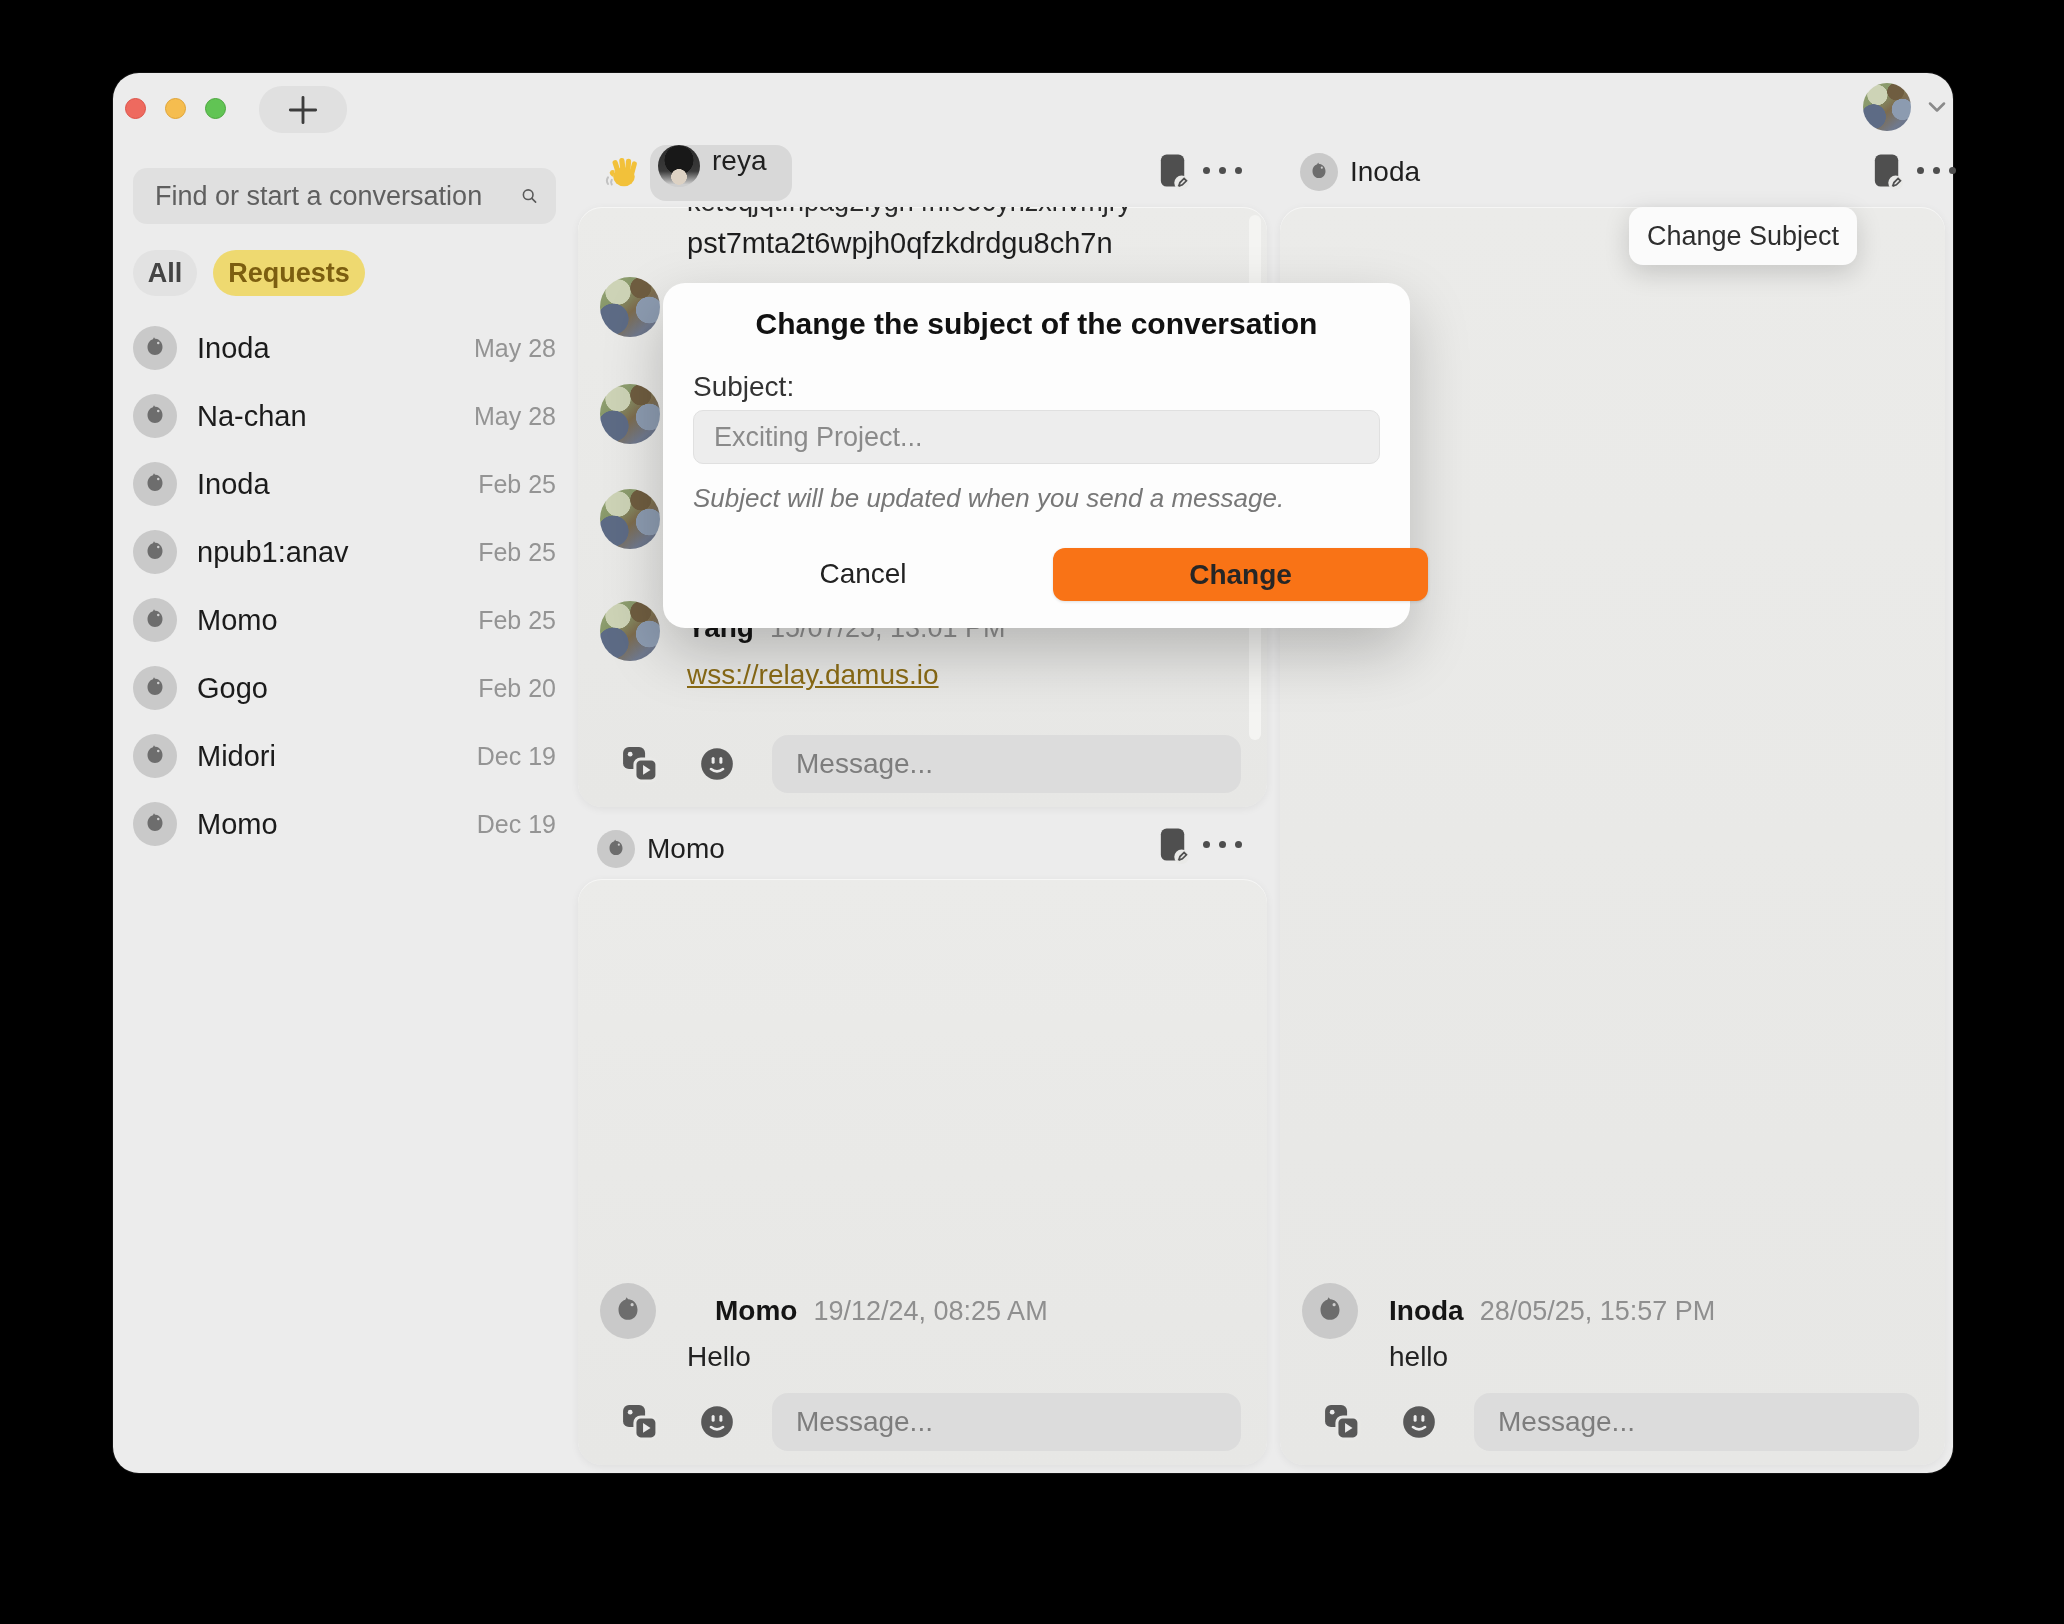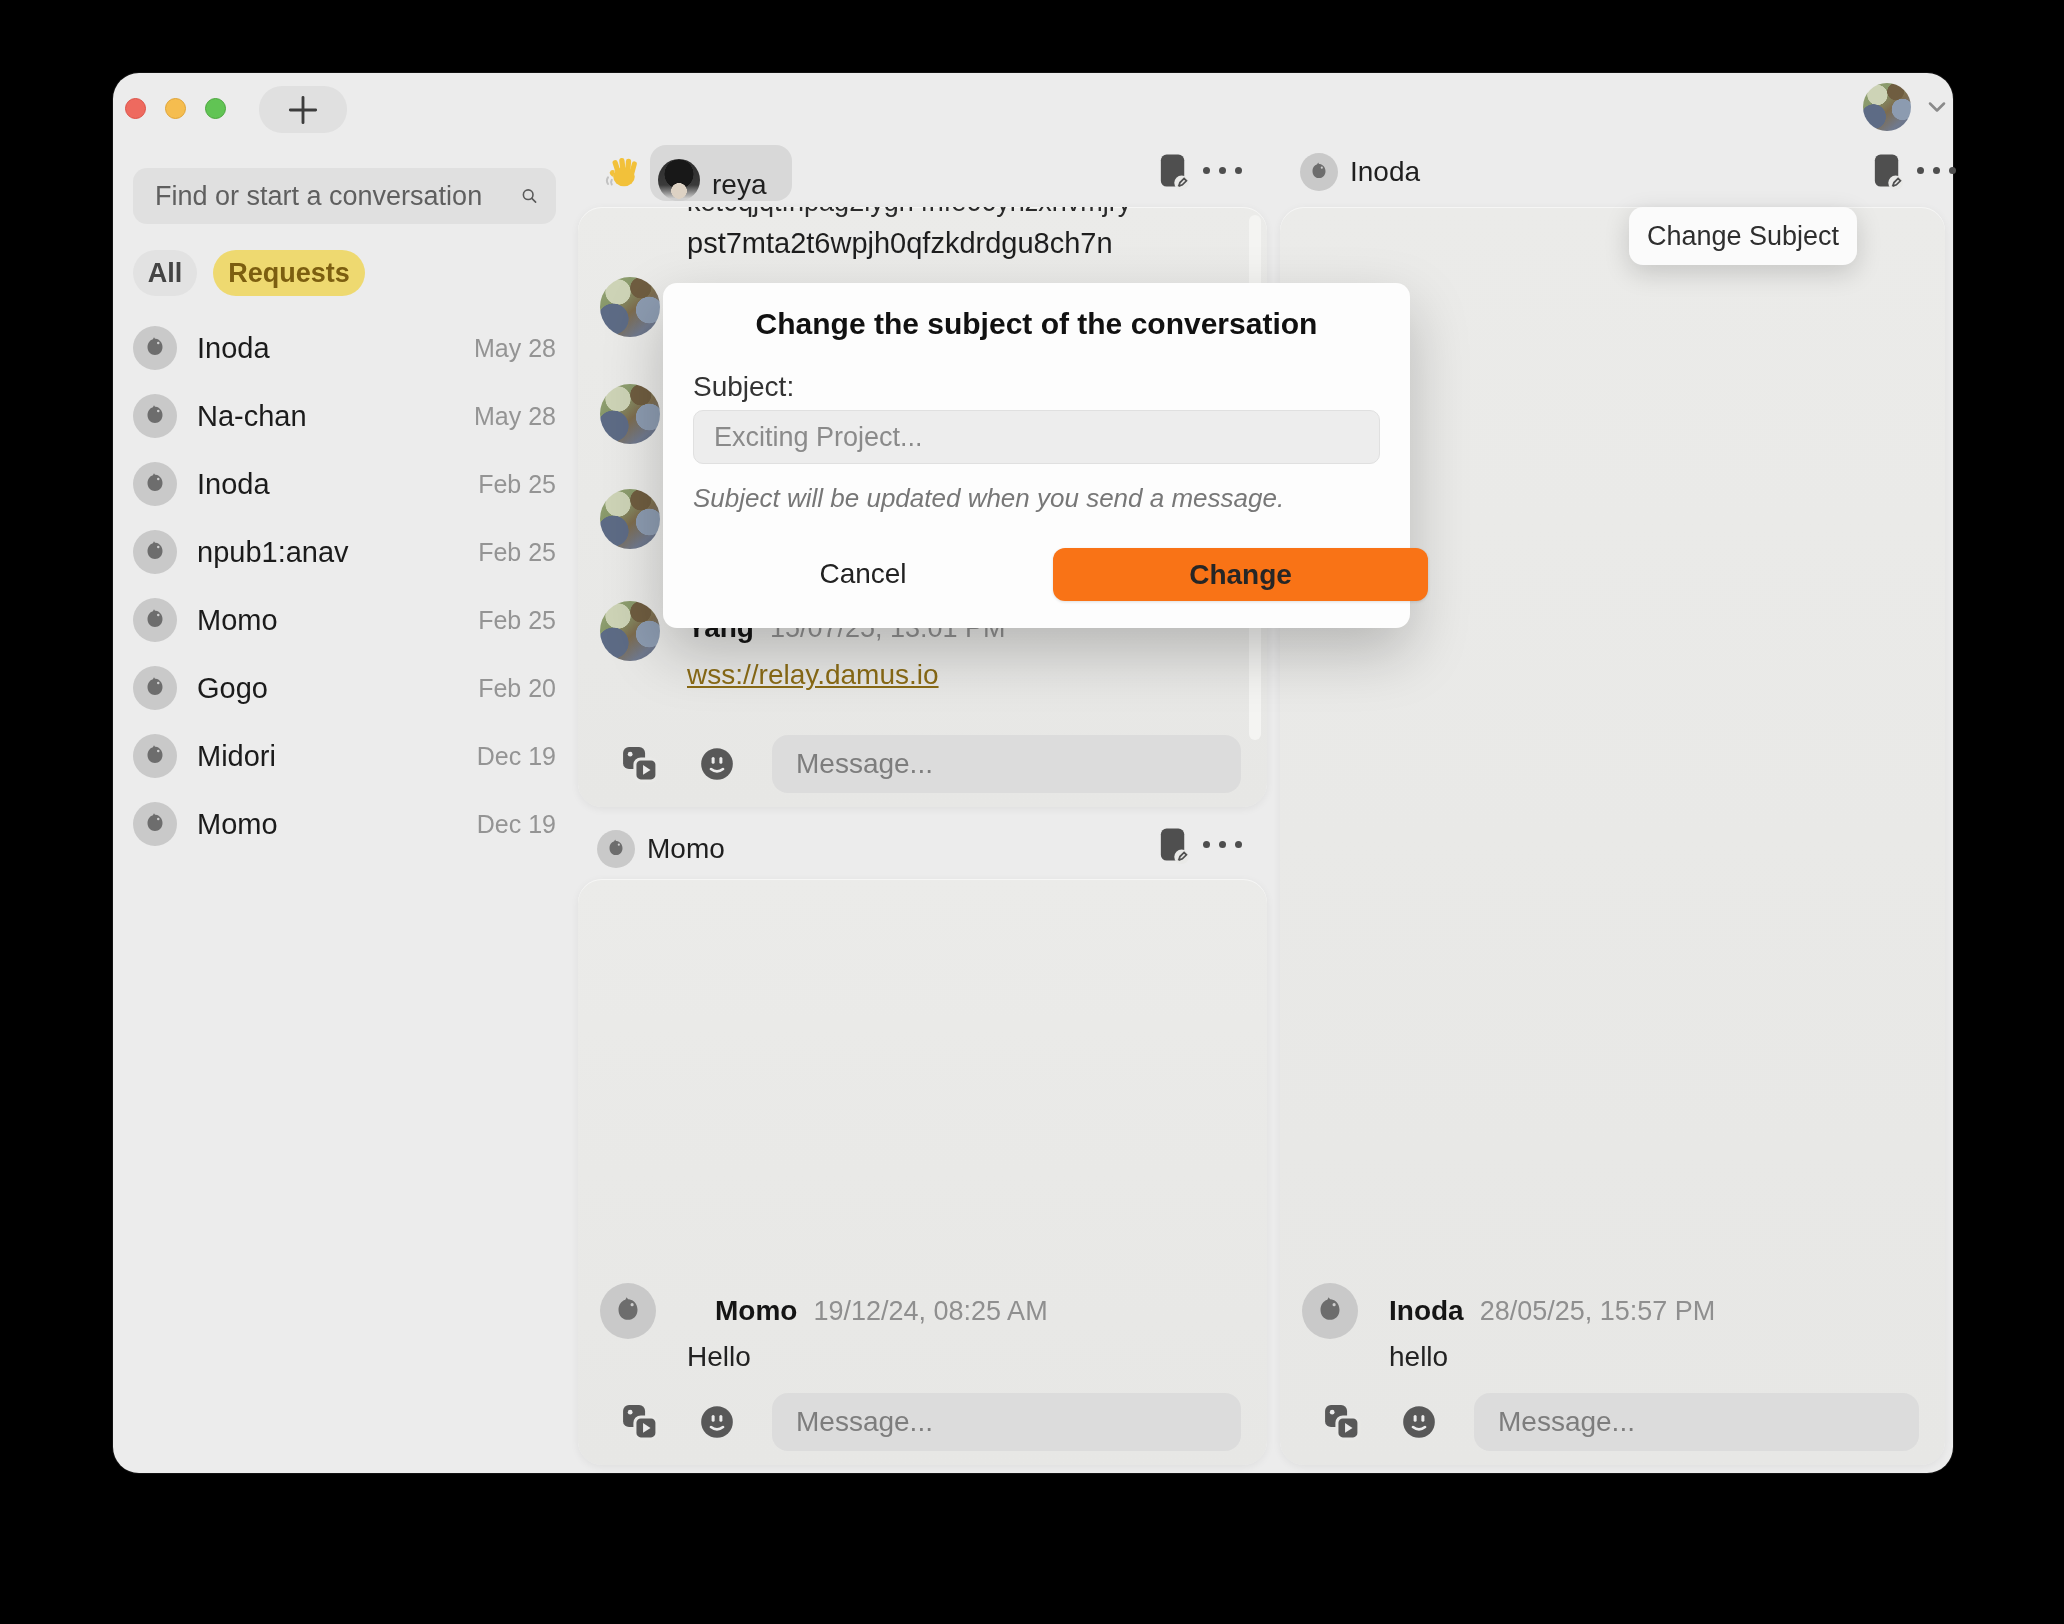--- a/index.html
+++ b/index.html
@@ -43,21 +43,21 @@
   .pill-all{width:64px;background:#e2e2e2;color:#444;}
   .pill-req{width:152px;background:#eed970;color:#7c5e10;}
   .conv-list{margin-top:24px;display:flex;flex-direction:column;gap:12px;}
   .conv-row{height:56px;display:flex;align-items:center;cursor:pointer;}
   .conv-row .av{width:44px;height:44px;}
   .conv-name{margin-left:20px;font-size:29px;color:#1b1b1b;flex:1;}
   .conv-date{font-size:25px;color:#949494;}
   
   .wave{position:absolute;left:490px;top:80px;}
   .reya-chip{position:absolute;left:537px;top:72px;width:142px;height:56px;border-radius:16px;
-             background:#d8d8d8;display:flex;align-items:flex-end;padding:0 14px 0 8px;box-sizing:border-box;cursor:pointer;}
+             background:#d8d8d8;display:flex;align-items:flex-start;padding:0 14px 0 8px;box-sizing:border-box;cursor:pointer;}
   .reya-chip .av{width:42px;height:42px;}
   .chip-label{margin-left:12px;font-size:28px;color:#1f1f1f;}
   .hdr-title{position:absolute;font-size:28px;font-weight:500;color:#1f1f1f;}
   .hdr-av{position:absolute;width:38px;height:38px;}
   .icon-btn{position:absolute;background:none;border:none;padding:0;cursor:pointer;display:flex;align-items:center;justify-content:center;}
   .dots{display:flex;gap:9px;align-items:center;}
   .dots i{width:7px;height:7px;border-radius:50%;background:#4e4e4e;}
   
   .panel{position:absolute;background:linear-gradient(180deg,#ebebe9 0%,#e7e7e5 100%);
          border-radius:24px;overflow:hidden;box-shadow:inset 0 1px 0 rgba(255,255,255,.55),0 2px 8px rgba(0,0,0,.06);}
@@ -78,21 +78,21 @@
   .chat-input{position:absolute;left:40px;right:26px;bottom:12px;height:62px;display:flex;align-items:center;gap:36px;}
   .msg-field{flex:1;height:58px;border:none;border-radius:16px;background:#dcdcdc;outline:none;
              font:28px "Liberation Sans",sans-serif;color:#333;padding:0 24px;min-width:0;}
   .msg-field::placeholder{color:#7d7d7d;}
   .icon{display:flex;align-items:center;justify-content:center;cursor:pointer;}
   
   .tooltip{position:absolute;left:1516px;top:134px;width:228px;height:58px;background:#fbfbfb;border-radius:14px;
            box-shadow:0 8px 26px rgba(0,0,0,.16);display:flex;align-items:center;justify-content:center;
            font-size:27px;color:#2e2e2e;z-index:40;}
   
-  .modal{position:absolute;left:550px;top:210px;width:747px;height:345px;background:#fdfdfd;border-radius:14px;
+  .modal{position:absolute;left:550px;top:210px;width:747px;height:345px;background:#fdfdfd;border-radius:22px;
          box-shadow:0 24px 60px rgba(0,0,0,.22);z-index:60;}
   .modal-title{position:absolute;left:0;right:0;top:24px;text-align:center;font-size:30px;font-weight:bold;color:#111;}
   .modal-label{position:absolute;left:30px;top:88px;font-size:28px;color:#333;}
   .modal-input{position:absolute;left:30px;top:127px;width:687px;height:54px;box-sizing:border-box;
                border:1px solid #e0e0e0;border-radius:10px;background:#ededed;outline:none;
                font:27px "Liberation Sans",sans-serif;color:#333;padding:0 20px;}
   .modal-input::placeholder{color:#8a8a8a;}
   .modal-note{position:absolute;left:30px;top:200px;font-size:26px;font-style:italic;color:#777;}
   .btn-cancel{position:absolute;left:110px;top:264px;width:180px;height:54px;border:none;background:transparent;
               font:28px "Liberation Sans",sans-serif;color:#222;cursor:pointer;}

